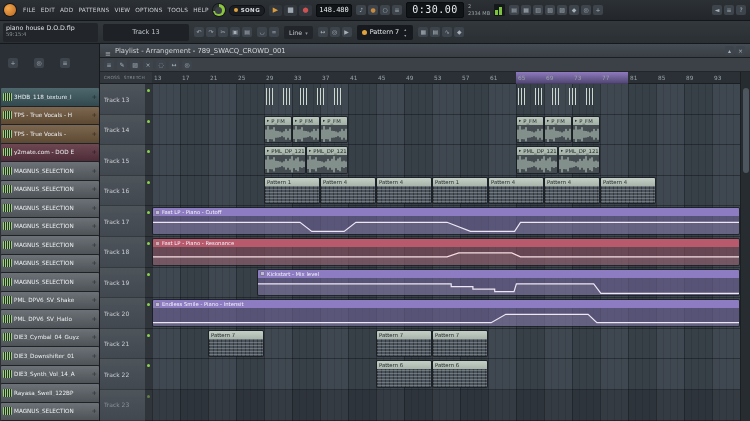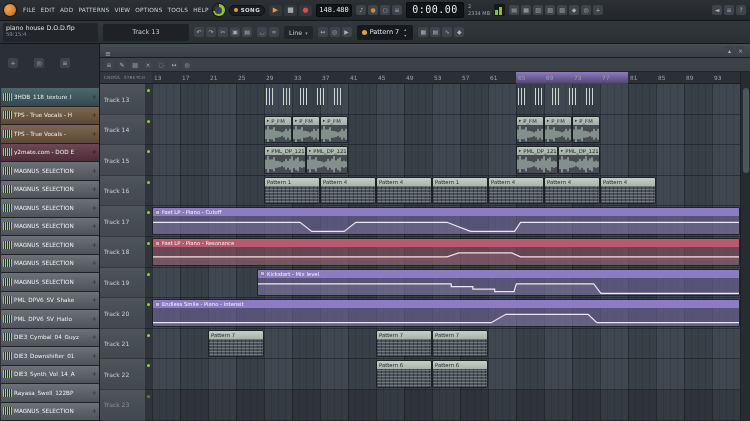--- a/index.html
+++ b/index.html
@@ -156,21 +156,21 @@
         <span class="ticon" style="color: rgb(159, 168, 176);">■</span>
         <span class="ticon" style="color: rgb(207, 82, 82);">●</span>
       </div>
     <div id="tempo" class="lcd">148.480</div>
     <div class="igroup">
         <span class="ticon">♪</span>
         <span class="ticon" style="color: rgb(200, 138, 60);">●</span>
         <span class="ticon">○</span>
         <span class="ticon">≡</span>
       </div>
-    <div id="time" class="lcd">0:00.00</div>
+    <div id="time" class="lcd">0:30.00</div>
     <div class="small-info">
       <span>2</span>
       <span>2334 MB</span>
     </div>
     <div id="cpu-meter">
       <i style="height:5px"></i>
       <i style="height:8px"></i>
     </div>
     <div class="igroup">
         <span class="ticon">▤</span>
@@ -327,20 +327,21 @@
           <span class="b-wave"></span>
           <span class="b-label">MAGNUS_SELECTION</span>
           <span class="b-handle">+</span>
         </div>
       </div>
   </div>
 
   <div id="playlist">
     <div id="pl-header">
       <span id="pl-menu-icon"></span>
+      <span id="pl-title">Playlist - Arrangement - 789_SWACQ_CROWD_001</span>
       <span class="spacer"></span>
       <span class="igroup">
           <span class="ticon">▴</span>
           <span class="ticon">×</span>
         </span>
     </div>
     <div id="pl-toolbar">
         <span class="ticon">≡</span>
         <span class="ticon">✎</span>
         <span class="ticon">▨</span>

